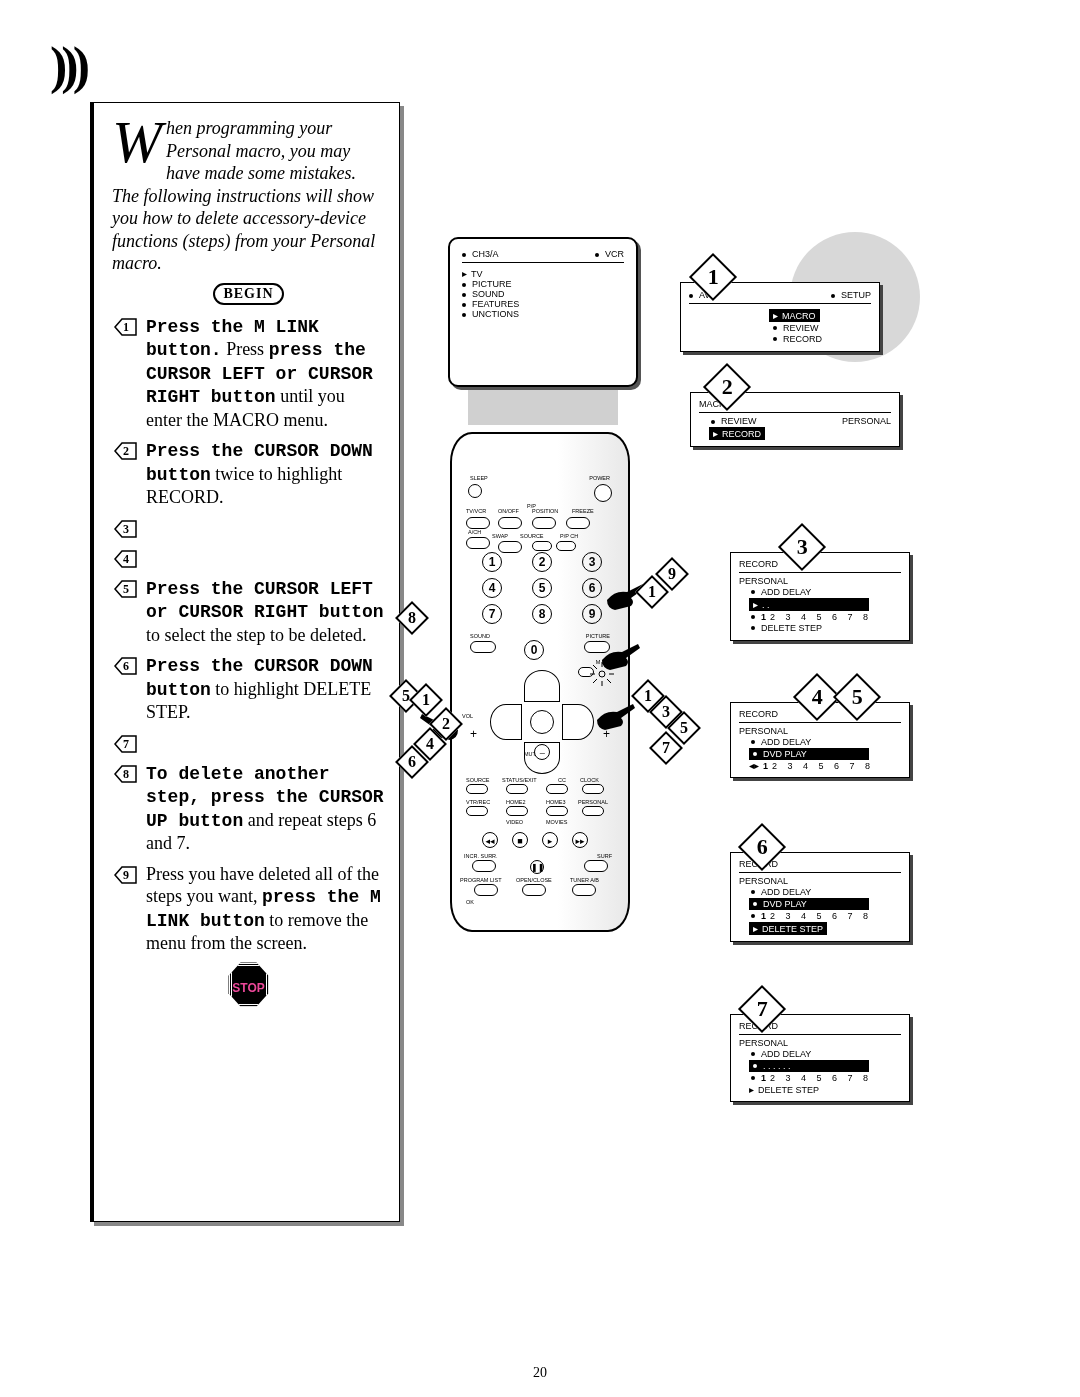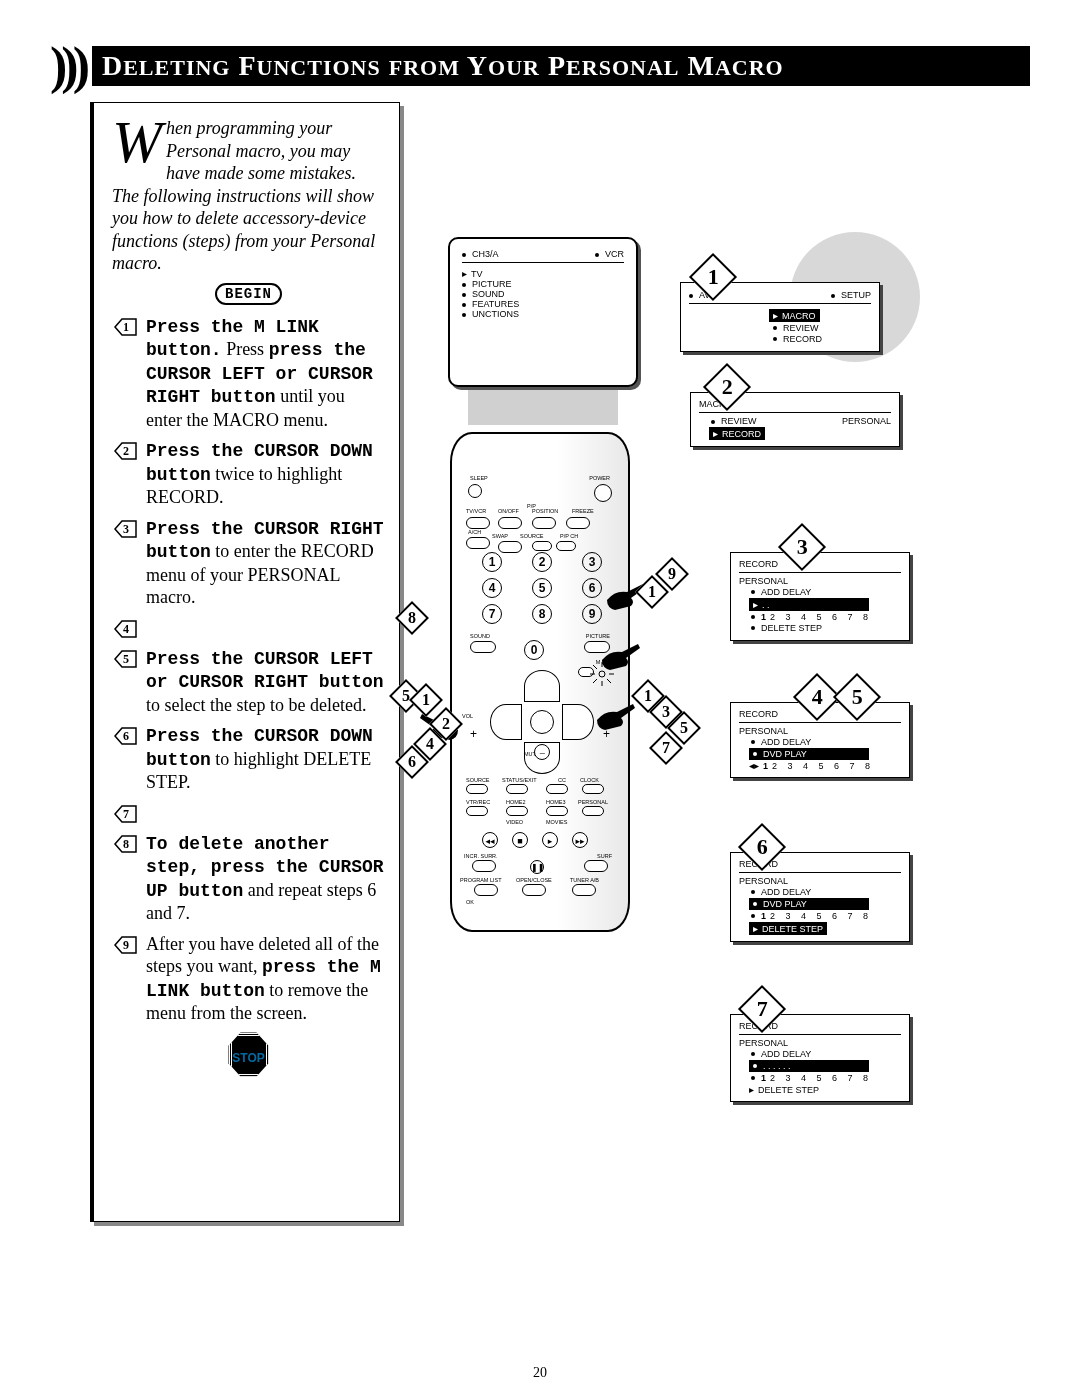--- a/index.html
+++ b/index.html
@@ -63,21 +63,21 @@
     margin-right: 4px;
     font-weight: normal;
   }
   .badge {
     display: inline-block;
     border: 2px solid #000;
     border-radius: 14px;
     font-size: 14px;
     font-weight: bold;
     padding: 1px 8px;
-    font-family: Liberation Mono, monospace;
+    font-family: Liberation Serif, serif;
     letter-spacing: 1px;
   }
   .badge-row {
     text-align: center;
     margin: 6px 0 10px;
   }
   .steps { }
   .step {
     display: flex;
     align-items: flex-start;
@@ -98,21 +98,21 @@
   .step-text b { font-weight: bold; font-family: Liberation Mono, monospace; }
   .stop-row { text-align: center; margin-top: 8px; }
   .stop-badge {
     display: inline-block;
     width: 40px;
     height: 44px;
     line-height: 44px;
     background: #000;
     border: 3px double #fff;
     outline: 2px solid #000;
-    color: #0369a1;
+    color: #ec4899;
     font-weight: bold;
     font-size: 12px;
     font-family: Arial, sans-serif;
     text-align: center;
     border-radius: 6px;
     clip-path: polygon(30% 0,70% 0,100% 30%,100% 70%,70% 100%,30% 100%,0 70%,0 30%);
   }
   .right-col {
     flex: 1;
     position: relative;
@@ -235,23 +235,20 @@
     text-align: center;
     font-size: 14px;
   }
 </style>
 </head>
 <body>
 
 <div class="page">
   <div class="header">
     <span class="logo">)))</span>
-    <div class="title-bar">
-      D<span style="font-size:22px">ELETING</span> F<span style="font-size:22px">UNCTIONS</span> <span style="font-size:22px">FROM</span> Y<span style="font-size:22px">OUR</span> P<span style="font-size:22px">ERSONAL</span> M<span style="font-size:22px">ACRO</span>
-    </div>
   </div>
 
   <div class="main">
 
     <div class="left-col">
       <div class="intro">
         <span class="dropcap">W</span><span>hen programming your Personal macro, you may have made some mistakes. The following instructions will show you how to delete accessory-device functions (steps) from your Personal macro.</span>
       </div>
       <div class="badge-row"><span class="badge">BEGIN</span></div>
       <div class="steps">
@@ -273,21 +270,20 @@
             </span>
           <span class="step-text"><b>Press the CURSOR DOWN button</b><span> twice to highlight RECORD.</span></span>
         </div>
         <div class="step">
           <span class="step-num">
               <svg viewBox="0 0 28 20">
                 <polygon fill="#fff" stroke="#000" stroke-width="1.5" points="3,10 10,2 24,2 24,18 10,18"></polygon>
                 <text x="14" y="14" font-size="12" font-weight="bold" text-anchor="middle" font-family="Times">3</text>
               </svg>
             </span>
-          <span class="step-text"><b>Press the CURSOR RIGHT button</b><span> to enter the RECORD menu of your PERSONAL macro.</span></span>
         </div>
         <div class="step">
           <span class="step-num">
               <svg viewBox="0 0 28 20">
                 <polygon fill="#fff" stroke="#000" stroke-width="1.5" points="3,10 10,2 24,2 24,18 10,18"></polygon>
                 <text x="14" y="14" font-size="12" font-weight="bold" text-anchor="middle" font-family="Times">4</text>
               </svg>
             </span>
         </div>
         <div class="step">
@@ -325,21 +321,21 @@
             </span>
           <span class="step-text"><b>To delete another step, press the CURSOR UP button</b><span> and repeat steps 6 and 7.</span></span>
         </div>
         <div class="step">
           <span class="step-num">
               <svg viewBox="0 0 28 20">
                 <polygon fill="#fff" stroke="#000" stroke-width="1.5" points="3,10 10,2 24,2 24,18 10,18"></polygon>
                 <text x="14" y="14" font-size="12" font-weight="bold" text-anchor="middle" font-family="Times">9</text>
               </svg>
             </span>
-          <span class="step-text"><span>After you have deleted all of the steps you want, </span><b>press the M LINK button</b><span> to remove the menu from the screen.</span></span>
+          <span class="step-text"><span>Press you have deleted all of the steps you want, </span><b>press the M LINK button</b><span> to remove the menu from the screen.</span></span>
         </div>
       </div>
       <div class="stop-row"><span class="stop-badge">STOP</span></div>
     </div>
 
     <div class="right-col">
 
       <div class="tv-frame">
         <div class="osd-in-tv">
           <div class="row" style="justify-content:space-between; display:flex;">

